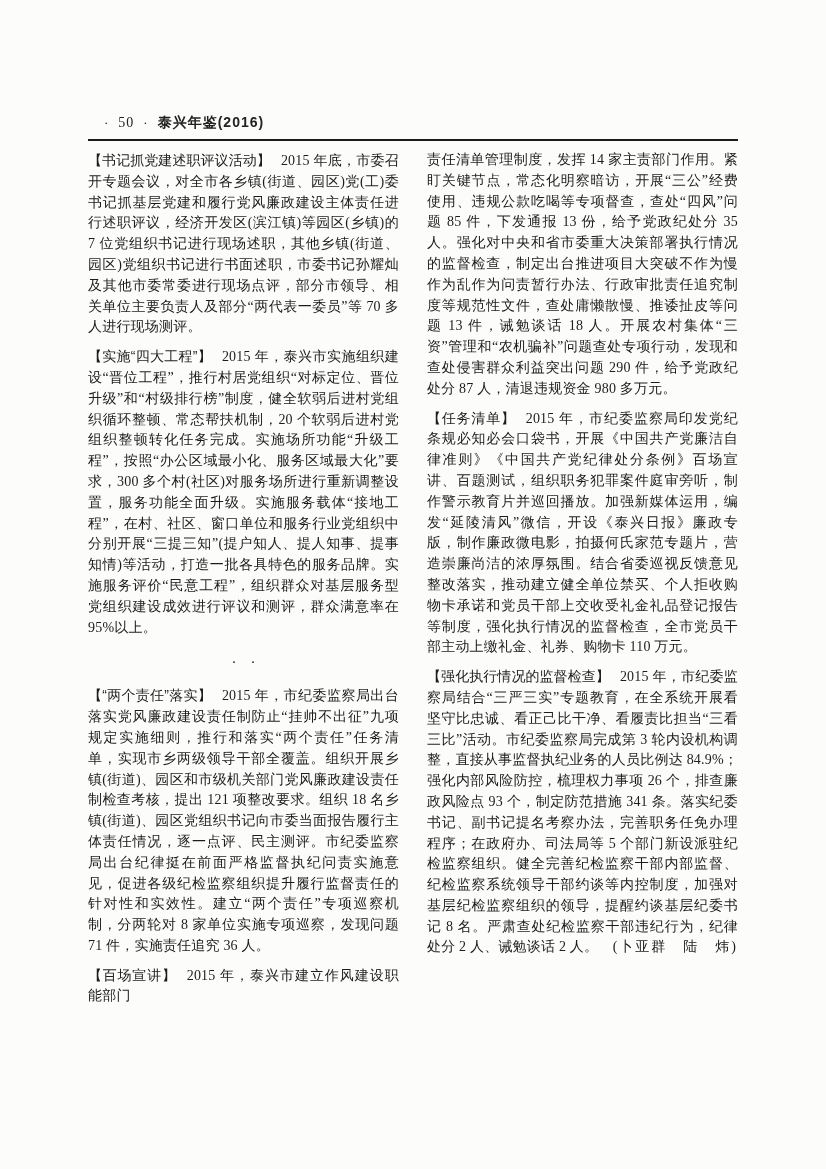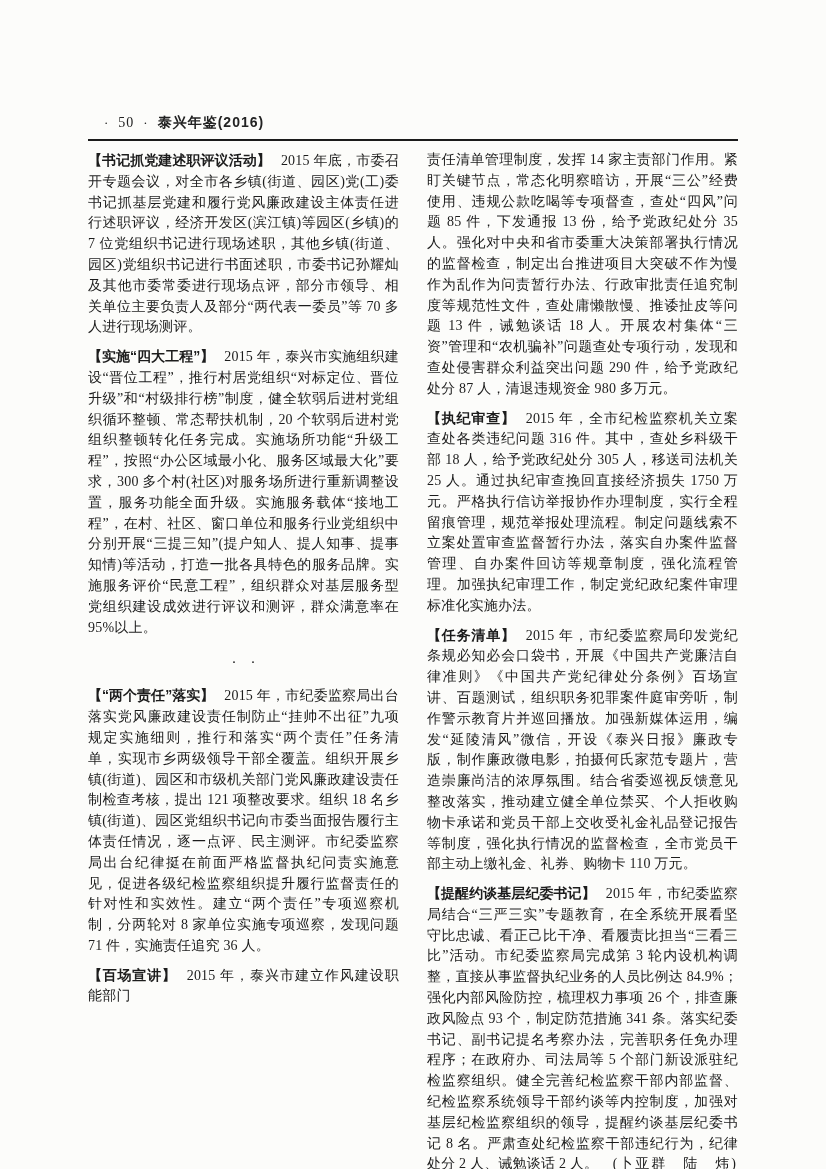--- a/index.html
+++ b/index.html
@@ -47,21 +47,21 @@
     margin: 0 0 8px 0;
     font-size: 14px;
     line-height: 20.8px;
     text-align: justify;
     text-justify: inter-ideograph;
     letter-spacing: 0.2px;
   }
   .para:last-child { margin-bottom: 0; }
   .entry-label {
     font-family: "Liberation Sans", "DejaVu Sans", sans-serif;
-    font-weight: 700;
+    font-weight: 400;
     margin-right: 10px;
     letter-spacing: 0;
   }
   .section-heading {
     margin: 16px 0 14px 0;
     text-align: center;
     font-size: 21px;
     letter-spacing: 6px;
     color: #1a1a1a;
     display: flex;
@@ -122,30 +122,27 @@
       </p>
 
     </div>
 
     <div class="col">
 
       <p class="para">
         <span>责任清单管理制度，发挥 14 家主责部门作用。紧盯关键节点，常态化明察暗访，开展“三公”经费使用、违规公款吃喝等专项督查，查处“四风”问题 85 件，下发通报 13 份，给予党政纪处分 35 人。强化对中央和省市委重大决策部署执行情况的监督检查，制定出台推进项目大突破不作为慢作为乱作为问责暂行办法、行政审批责任追究制度等规范性文件，查处庸懒散慢、推诿扯皮等问题 13 件，诫勉谈话 18 人。开展农村集体“三资”管理和“农机骗补”问题查处专项行动，发现和查处侵害群众利益突出问题 290 件，给予党政纪处分 87 人，清退违规资金 980 多万元。</span>
       </p>
 
-      <p class="para">
-        <span class="entry-label">【执纪审查】</span><span>2015 年，全市纪检监察机关立案查处各类违纪问题 316 件。其中，查处乡科级干部 18 人，给予党政纪处分 305 人，移送司法机关 25 人。通过执纪审查挽回直接经济损失 1750 万元。严格执行信访举报协作办理制度，实行全程留痕管理，规范举报处理流程。制定问题线索不立案处置审查监督暂行办法，落实自办案件监督管理、自办案件回访等规章制度，强化流程管理。加强执纪审理工作，制定党纪政纪案件审理标准化实施办法。</span>
-      </p>
 
       <p class="para">
         <span class="entry-label">【任务清单】</span><span>2015 年，市纪委监察局印发党纪条规必知必会口袋书，开展《中国共产党廉洁自律准则》《中国共产党纪律处分条例》百场宣讲、百题测试，组织职务犯罪案件庭审旁听，制作警示教育片并巡回播放。加强新媒体运用，编发“延陵清风”微信，开设《泰兴日报》廉政专版，制作廉政微电影，拍摄何氏家范专题片，营造崇廉尚洁的浓厚氛围。结合省委巡视反馈意见整改落实，推动建立健全单位禁买、个人拒收购物卡承诺和党员干部上交收受礼金礼品登记报告等制度，强化执行情况的监督检查，全市党员干部主动上缴礼金、礼券、购物卡 110 万元。</span>
       </p>
 
       <p class="para para-with-attrib">
-        <span class="entry-label">【提醒约谈基层纪委书记】</span><span>2015 年，市纪委监察局结合“三严三实”专题教育，在全系统开展看坚守比忠诚、看正己比干净、看履责比担当“三看三比”活动。市纪委监察局完成第 3 轮内设机构调整，直接从事监督执纪业务的人员比例达 84.9%；强化内部风险防控，梳理权力事项 26 个，排查廉政风险点 93 个，制定防范措施 341 条。落实纪委书记、副书记提名考察办法，完善职务任免办理程序；在政府办、司法局等 5 个部门新设派驻纪检监察组织。健全完善纪检监察干部内部监督、纪检监察系统领导干部约谈等内控制度，加强对基层纪检监察组织的领导，提醒约谈基层纪委书记 8 名。严肃查处纪检监察干部违纪行为，纪律处分 2 人、诫勉谈话 2 人。</span>
+        <span class="entry-label">【强化执行情况的监督检查】</span><span>2015 年，市纪委监察局结合“三严三实”专题教育，在全系统开展看坚守比忠诚、看正己比干净、看履责比担当“三看三比”活动。市纪委监察局完成第 3 轮内设机构调整，直接从事监督执纪业务的人员比例达 84.9%；强化内部风险防控，梳理权力事项 26 个，排查廉政风险点 93 个，制定防范措施 341 条。落实纪委书记、副书记提名考察办法，完善职务任免办理程序；在政府办、司法局等 5 个部门新设派驻纪检监察组织。健全完善纪检监察干部内部监督、纪检监察系统领导干部约谈等内控制度，加强对基层纪检监察组织的领导，提醒约谈基层纪委书记 8 名。严肃查处纪检监察干部违纪行为，纪律处分 2 人、诫勉谈话 2 人。</span>
         <span class="attribution">(卜亚群　陆　炜)</span>
       </p>
 
     </div>
 
   </div>
 
 </div>
 
 </body></html>

